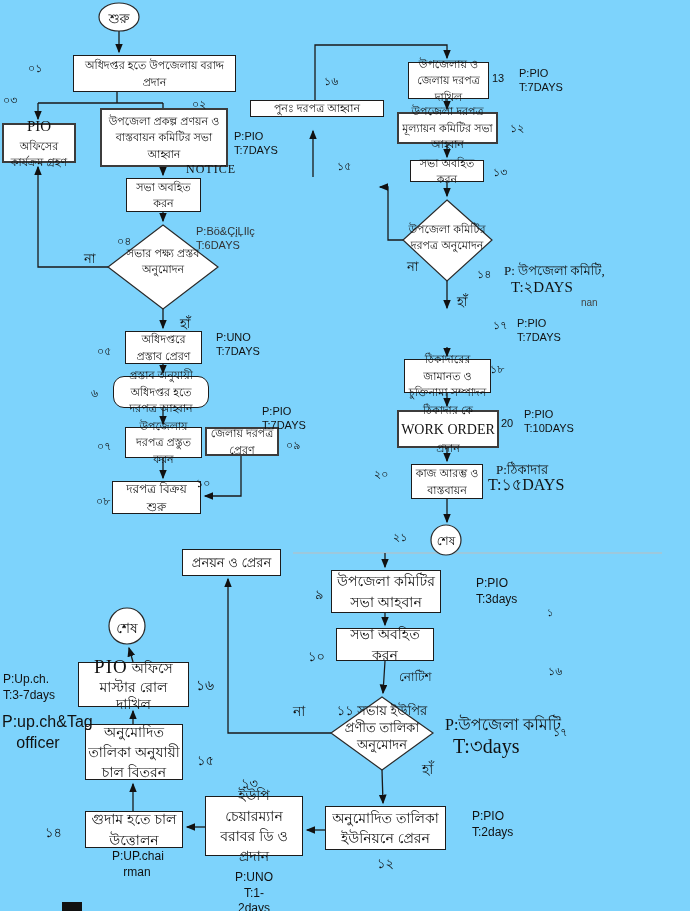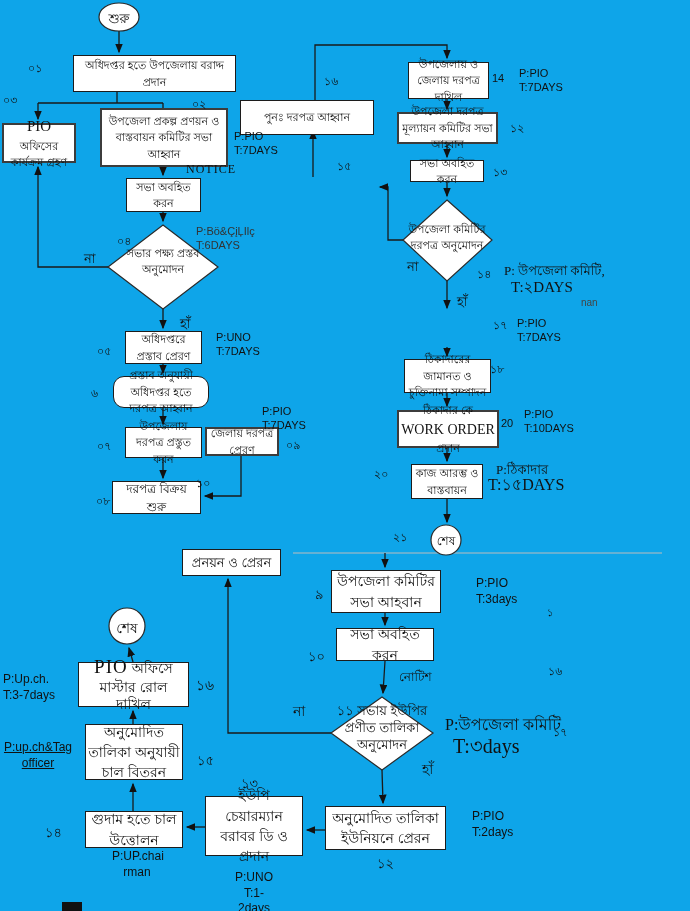--- a/index.html
+++ b/index.html
@@ -1,16 +1,16 @@
 <!DOCTYPE html>
 <html><head>
 <meta charset="utf-8">
 <style>
   html,body{margin:0;padding:0;background:#fff;}
-  #page{position:relative;width:690px;height:911px;background:#0ea5e9;overflow:hidden;
+  #page{position:relative;width:690px;height:911px;background:#7dd3fc;overflow:hidden;
         font-family:"Liberation Sans",sans-serif;color:#111;}
   #flow-svg{position:absolute;left:0;top:0;z-index:0;}
   .bx{position:absolute;z-index:2;background:#fff;border:1px solid #1c1c1c;
       display:flex;align-items:center;justify-content:center;text-align:center;
       font-size:11px;line-height:1.5;padding:1px 2px;box-sizing:border-box;}
   .bx.thick{border:2px solid #3c3c3c;}
   .bx.big{font-size:14px;line-height:1.45;}
   .lb{position:absolute;z-index:3;font-size:11px;white-space:nowrap;}
   .lb.b13{font-size:13px;}
   .mt{position:absolute;z-index:3;font-size:11px;line-height:1.3;white-space:nowrap;}
@@ -148,29 +148,29 @@
     </div>
   <div class="lb" style="left:286px;top:437px;">০৯</div>
 
   <div class="lb" style="left:196px;top:475px;">১০</div>
   <div class="lb" style="left:96px;top:493px;text-align:right;">০৮</div>
   <div class="bx" style="left:112px;top:481px;width:89px;height:33px;font-size:12px;">
     <span>দরপত্র বিক্রয় শুরু</span>
     </div>
 
   <div class="lb" style="left:324px;top:73px;">১৬</div>
-  <div class="bx" style="left:240px;top:100px;width:134px;height:35px;">
+  <div class="bx" style="left:250px;top:100px;width:134px;height:17px;">
     <span>পুনঃ দরপত্র আহ্বান</span>
     </div>
   <div class="lb" style="left:337px;top:158px;">১৫</div>
 
   <div class="bx" style="left:408px;top:62px;width:81px;height:37px;">
     <span>উপজেলায় ও জেলায় দরপত্র দাখিল</span>
     </div>
-  <div class="lb" style="left:492px;top:72px;">14</div>
+  <div class="lb" style="left:492px;top:72px;">13</div>
   <div class="mt" style="left:519px;top:66px;">
     <div>P:PIO</div>
     <div>T:7DAYS</div>
     </div>
 
   <div class="bx thick" style="left:397px;top:112px;width:101px;height:32px;">
     <span>উপজেলা দরপত্র মূল্যায়ন কমিটির সভা আহ্বান</span>
     </div>
   <div class="lb" style="left:510px;top:120px;">১২</div>
 
@@ -271,21 +271,21 @@
     </div>
   <div class="mt c" style="left:112px;top:849px;width:50px;font-size:12px;">
     <div>P:UP.chai</div>
     <div>rman</div>
     </div>
 
   <div class="lb b13" style="left:197px;top:751px;">১৫</div>
   <div class="bx big" style="left:85px;top:724px;width:98px;height:56px;">
     <span>অনুমোদিত তালিকা অনুযায়ী চাল বিতরন</span>
     </div>
-  <div class="mt c" style="left:2px;top:740px;width:72px;font-size:12px;text-decoration:underline;">
+  <div class="mt c" style="left:2px;top:712px;width:72px;font-size:16px;">
     <div>P:up.ch&amp;Tag</div>
     <div>officer</div>
     </div>
 
   <div class="lb" style="left:196px;top:674px;font-size:14px;">১৬</div>
   <div class="bx big" style="left:78px;top:662px;width:111px;height:45px;flex-direction:column;line-height:1.25;">
     <span><span class="pio">PIO</span>
     <span>অফিসে মাস্টার রোল দাখিল</span></span>
     </div>
   <div class="mt" style="left:3px;top:672px;font-size:12px;">

